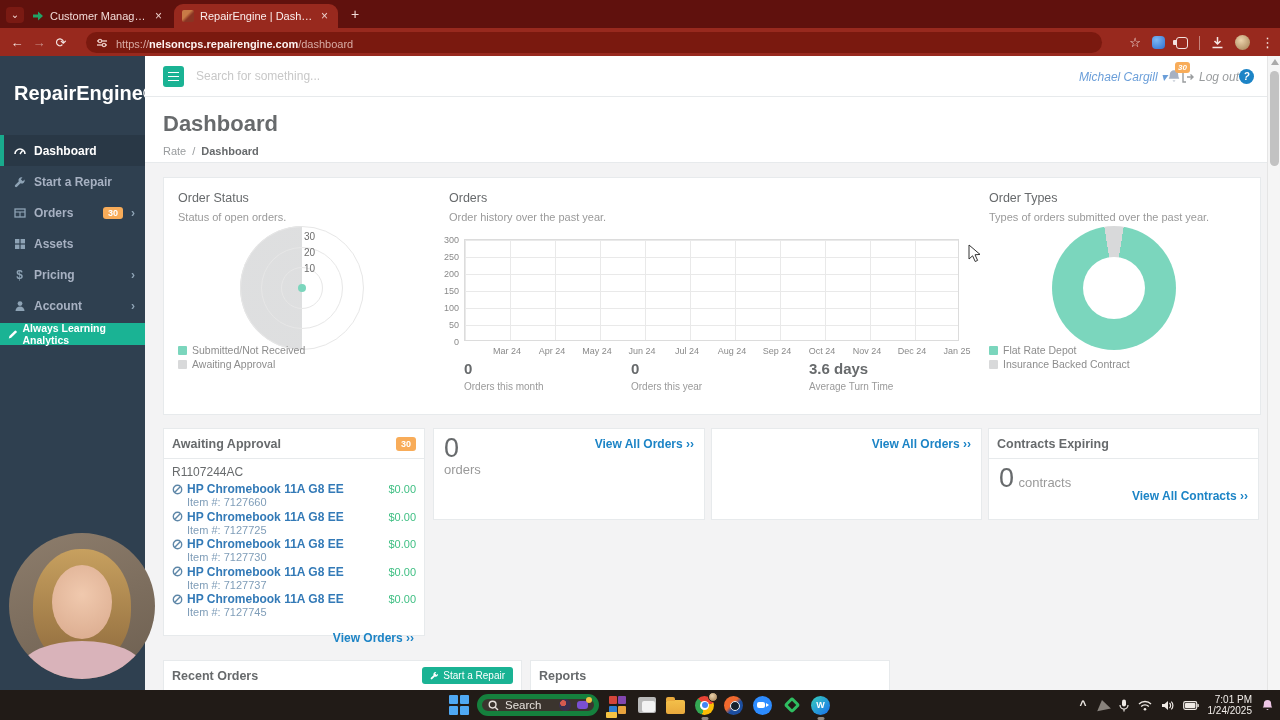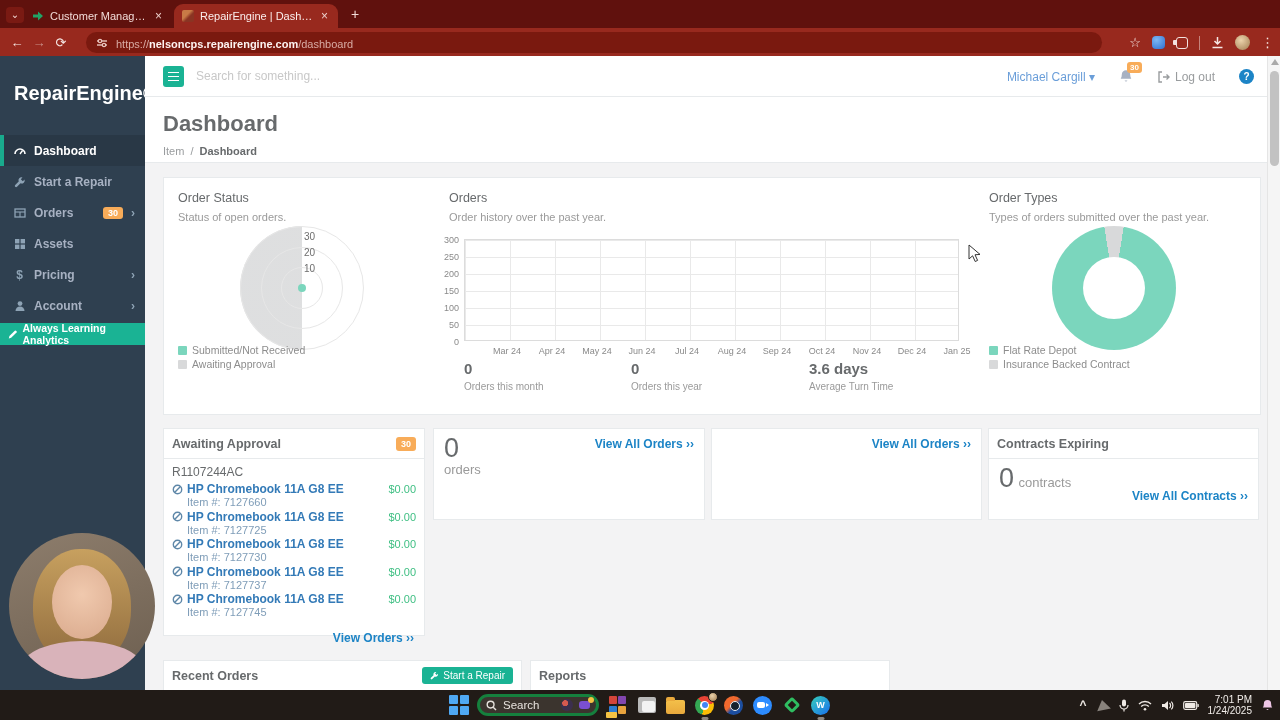--- a/index.html
+++ b/index.html
@@ -59,21 +59,21 @@
 
   
   .topbar { position:absolute; left:145px; top:0; width:1135px; height:41px; background:#fff; border-bottom:1px solid #e7eaec;
     display:flex; align-items:center; }
   .hamburger { position:absolute; left:18px; top:10px; width:21px; height:21px; background:#1ab394; border-radius:3px;
     display:flex; flex-direction:column; justify-content:center; gap:2.5px; align-items:center; }
   .hamburger i { display:block; width:11px; height:1.6px; background:#fff; }
   .hd-search { position:absolute; left:51px; top:5px; width:420px; height:30px; border:none; outline:none;
     font-size:12px; color:#0f172a; font-family:"Liberation Sans",sans-serif; }
   .hd-search::placeholder { color:#c8c8c8; }
-  .top-right { position:absolute; right:26px; top:0; height:41px; display:flex; align-items:center; gap:24px; }
+  .top-right { position:absolute; right:26px; top:0; height:41px; display:flex; align-items:center; gap:0;font-style:italic; }
   .user-link { color:#6a9ed9; font-size:12px; }
   .bell-wrap { position:relative; }
   .notif-badge { position:absolute; right:-9px; top:-7px; background:#f8ac59; color:#fff; font-size:8px; font-weight:bold;
     border-radius:3px; padding:1px 3px; }
   .logout { color:#999c9e; font-size:12px; display:flex; align-items:center; gap:5px; }
   .help-circle { width:15px; height:15px; border-radius:50%; background:#1c84c6; color:#fff; font-size:10px;
     font-weight:bold; text-align:center; line-height:15px; }
 
   
   .heading { position:absolute; left:145px; top:41px; width:1135px; height:66px; background:#fff; border-bottom:1px solid #e7eaec; }
@@ -166,21 +166,21 @@
 
   
   .cursor { position:absolute; left:968px; top:188px; }
 
   
   .taskbar { position:absolute; left:0; top:690px; width:1280px; height:30px; background:#211b17; z-index:50; }
   .tb-center { position:absolute; left:50%; top:0; transform:translateX(-50%); height:30px;
     display:flex; align-items:center; gap:8px; }
   .start { width:20px; height:20px; display:grid; grid-template-columns:9px 9px; grid-gap:1.5px; }
   .start i { width:9px; height:9px; background:#4fa9f4; border-radius:1px; }
-  .tb-search-pill { width:122px; height:22px; border-radius:12px; background:#3b342e; border:3px solid #15803d;
+  .tb-search-pill { width:122px; height:22px; border-radius:12px; background:#3b342e; border:5px solid #15803d;
     display:flex; align-items:center; gap:6px; padding:0 6px; }
   .tb-search-pill .lab { color:#e6e1dc; font-size:11.5px; flex:1; }
   .hl-reel { width:12px; height:12px; border-radius:50%; background:radial-gradient(circle at 35% 35%,#d65a4f 0 25%,#3b2f4e 30%); }
   .hl-pad { width:11px; height:8px; border-radius:3px; background:#7a4fd1; position:relative; }
   .hl-pad::after { content:""; position:absolute; right:-4px; top:-4px; width:6px; height:6px; border-radius:50%; background:#f5c344; }
   .tb-ico { width:21px; height:21px; position:relative; display:flex; align-items:center; justify-content:center; }
   .run-dot { position:absolute; bottom:-4px; left:50%; transform:translateX(-50%); width:7px; height:2.5px;
     border-radius:2px; background:#8d867f; }
   .ico-grid { width:18px; height:18px; display:grid; grid-template-columns:8px 8px; grid-gap:1.5px; }
   .ico-grid i:nth-child(1){background:#d4453a;} .ico-grid i:nth-child(2){background:#8246af;}
@@ -365,21 +365,21 @@
           </svg>
           <span>Log out</span>
         </span>
         <span class="help-circle">?</span>
       </div>
     </div>
 
     <div class="heading">
       <div class="page-title">Dashboard</div>
       <div class="breadcrumb">
-        <span>Item</span>
+        <span>Rate</span>
         <span>/</span>
         <span class="cur">Dashboard</span>
       </div>
     </div>
 
     <div class="card row1">
 
       <div class="sec-title" style="left:14px; top:13px">Order Status</div>
       <div class="sec-sub" style="left:14px; top:33px">Status of open orders.</div>
       <div class="polar-box">

